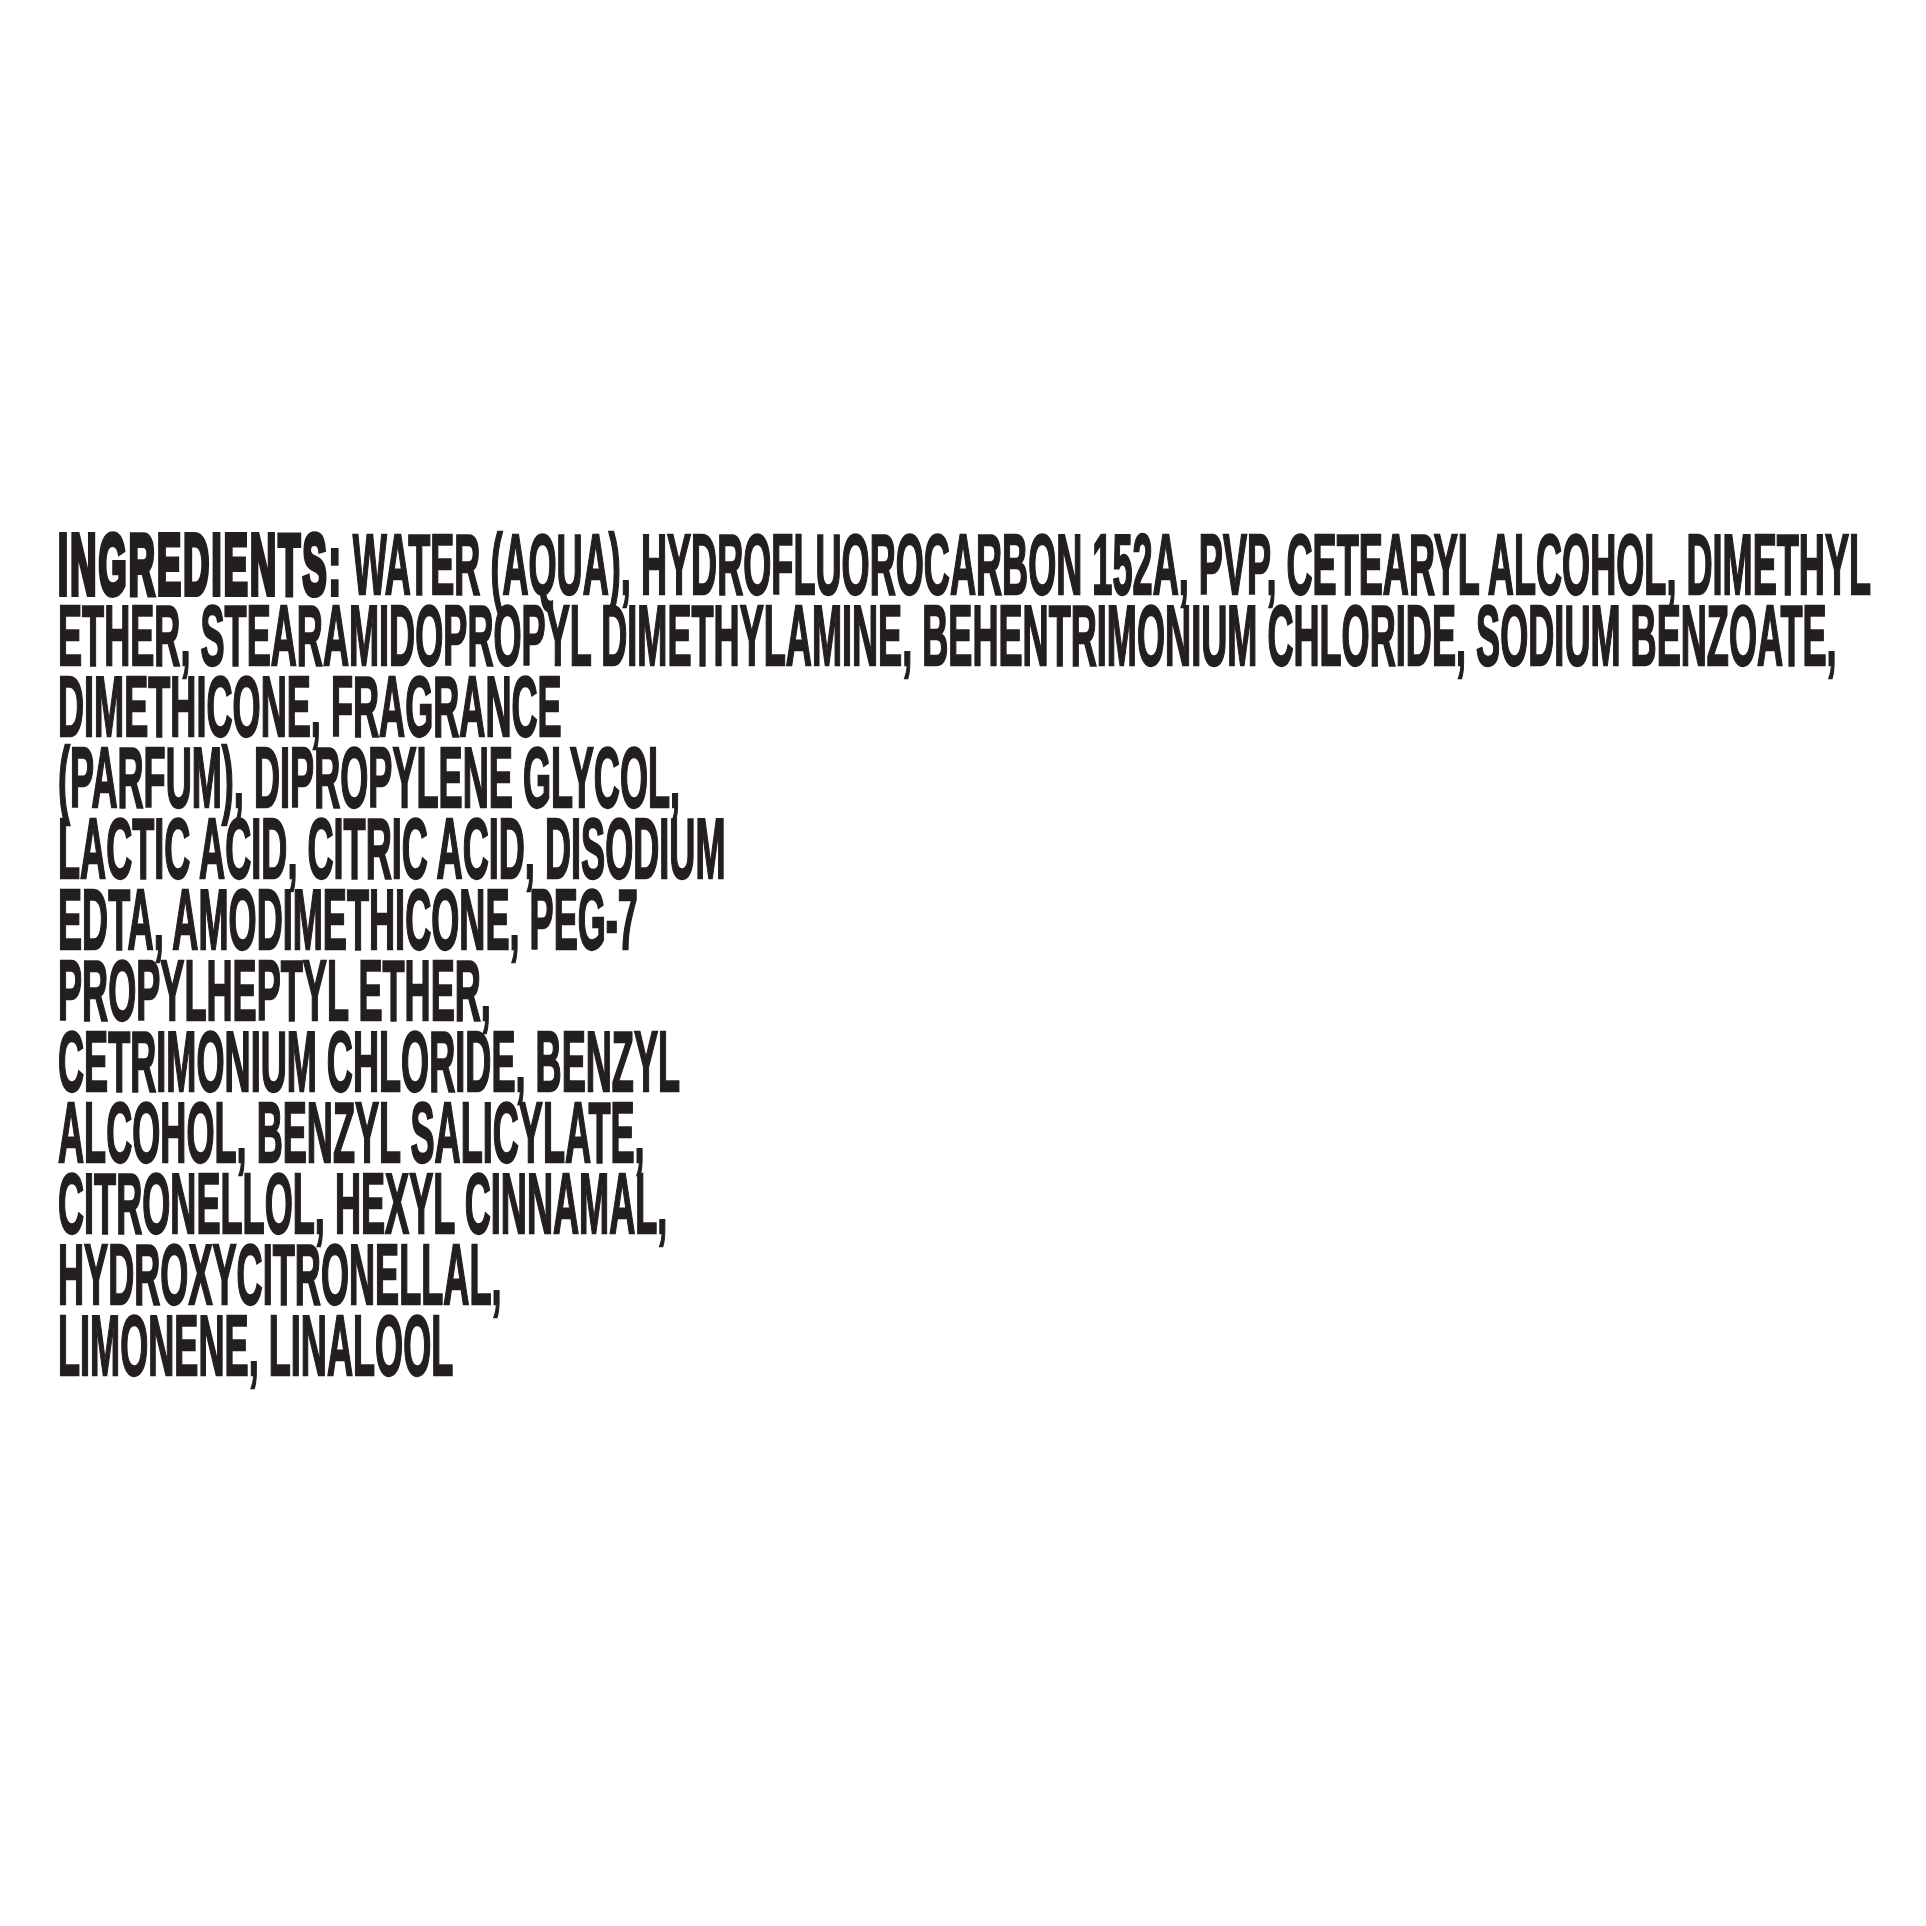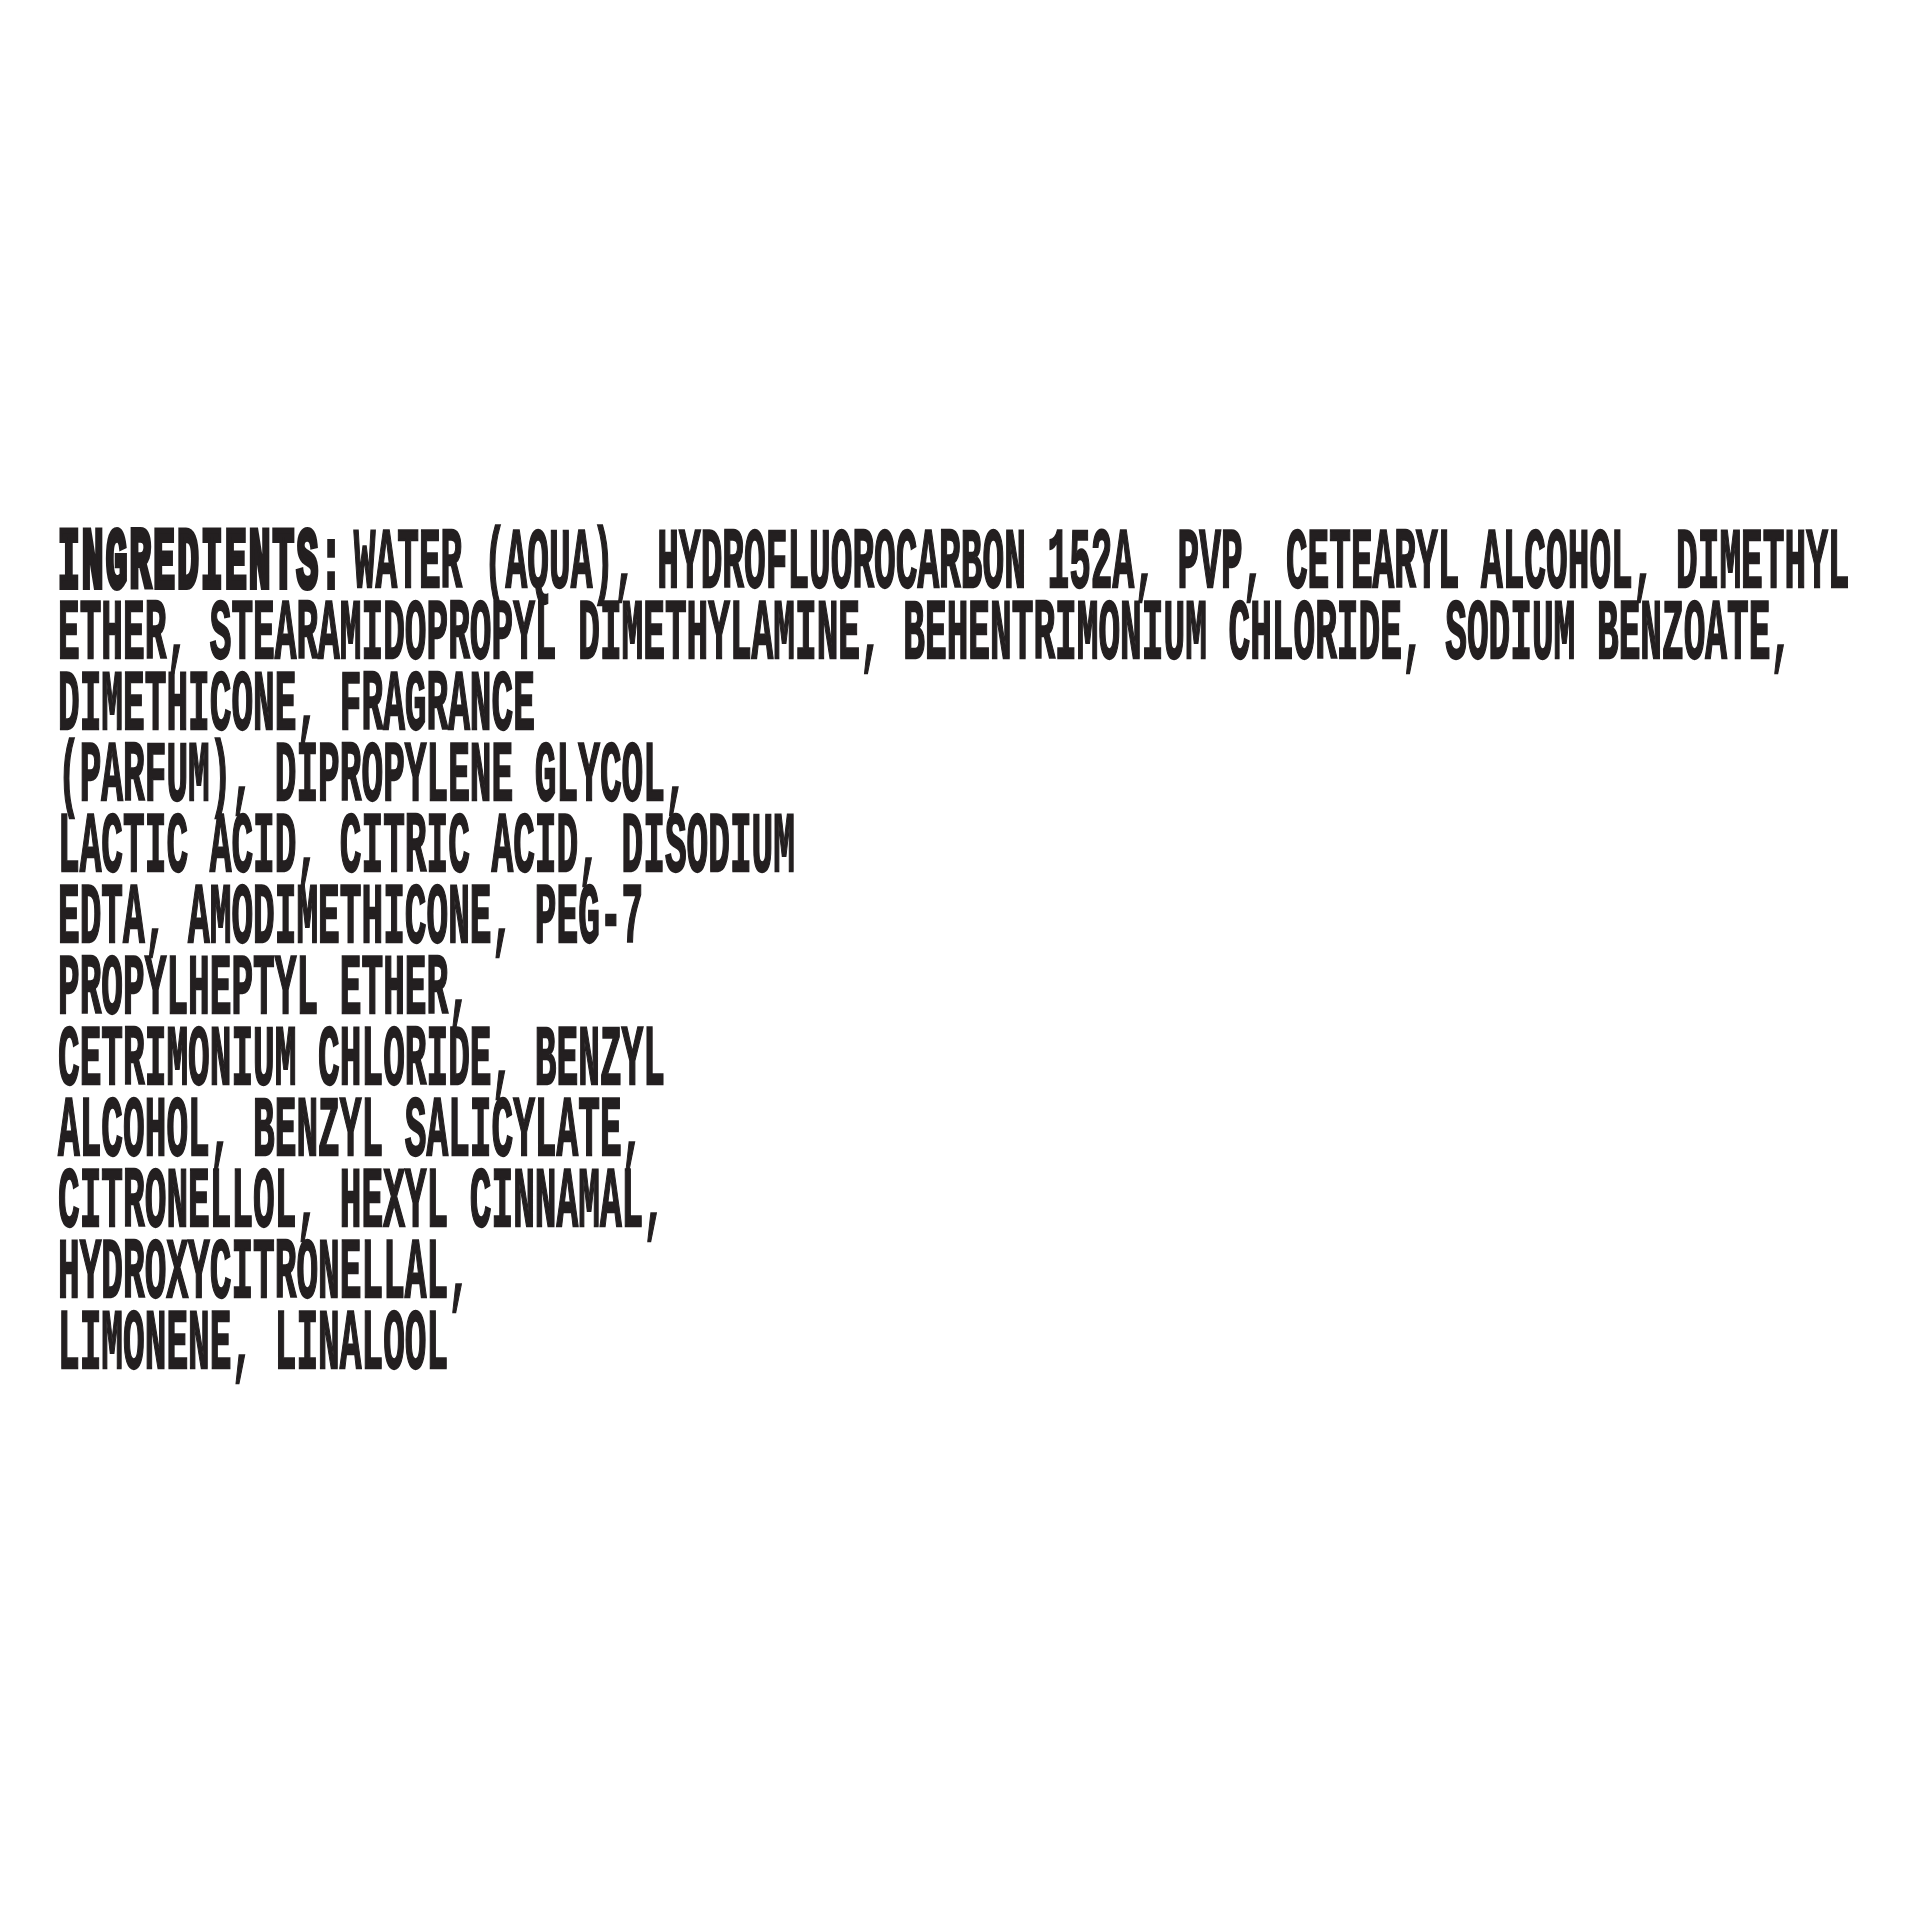--- a/index.html
+++ b/index.html
@@ -6,21 +6,21 @@
     margin: 0;
     padding: 0;
     background: #ffffff;
   }
   .canvas {
     position: relative;
     width: 1926px;
     height: 1926px;
     background: #ffffff;
     overflow: hidden;
-    font-family: Liberation Mono, monospace;
+    font-family: Liberation Sans, sans-serif;
   }
   .ingredients-block {
     position: absolute;
     left: 58px;
     top: 529px;
     color: #231f20;
   }
   .ing-line {
     display: block;
     height: 71px;

